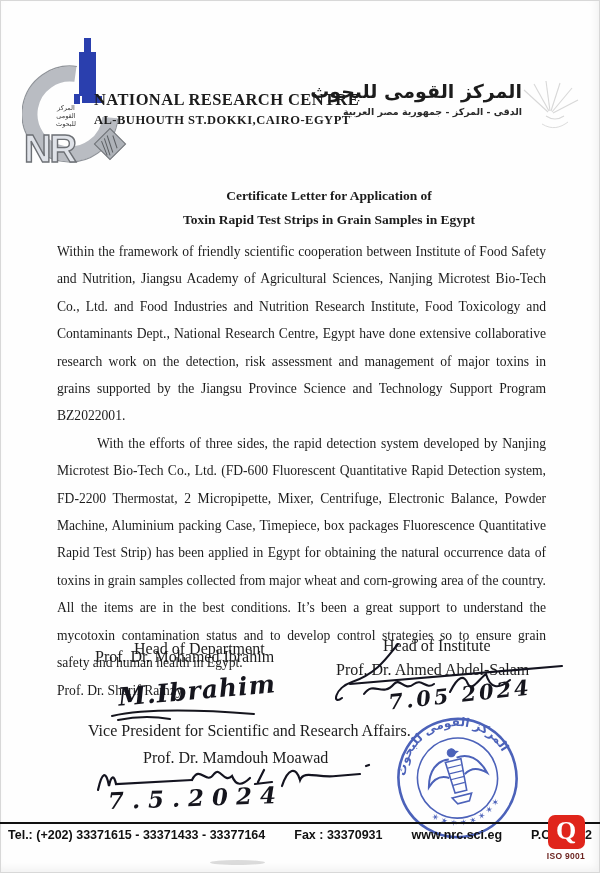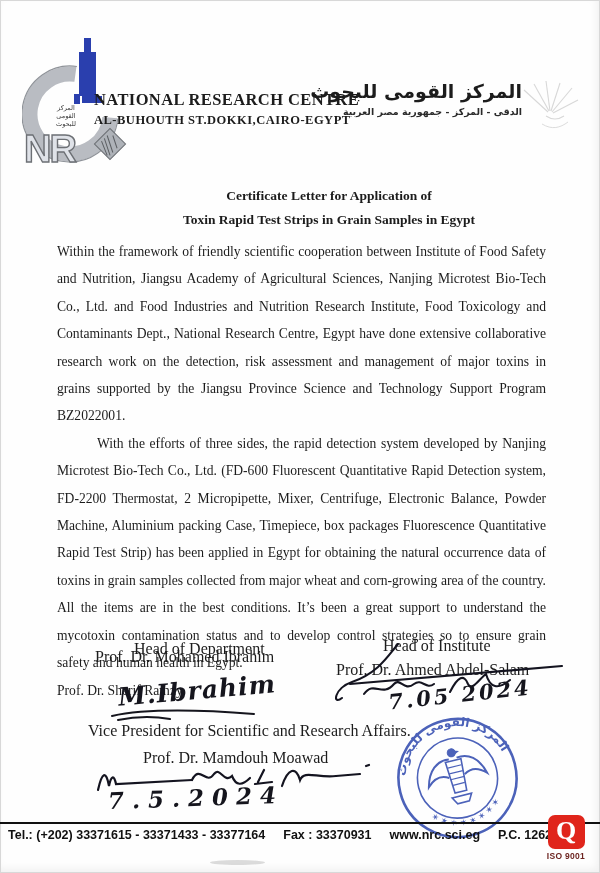--- a/index.html
+++ b/index.html
@@ -30,21 +30,21 @@
   .hand{font-family:"DejaVu Serif",serif;font-style:italic;font-weight:bold;color:#15151d;}
   .ibrahim-script{position:absolute;left:118px;top:676px;font-size:25px;transform:rotate(-5deg);letter-spacing:1px;}
   .ibrahim-underline{position:absolute;left:108px;top:706px;}
   .date-inst{position:absolute;left:388px;top:682px;font-size:21px;transform:rotate(-6deg);letter-spacing:3px;}
   .date-vp{position:absolute;left:108px;top:784px;font-size:23px;transform:rotate(-2deg);letter-spacing:8px;}
   .sigsvg{position:absolute;}
   
   .stamp{position:absolute;left:380px;top:700px;opacity:.92;transform:rotate(-14deg);}
   
   .footer-rule{position:absolute;left:0;top:822px;width:600px;height:2px;background:#111;}
-  .footer{position:absolute;left:8px;top:828px;width:540px;display:flex;gap:0;align-items:baseline;
+  .footer{position:absolute;left:8px;top:828px;width:540px;display:flex;gap:11px;align-items:baseline;
     font-family:"Liberation Sans",sans-serif;font-weight:bold;font-size:12.5px;white-space:nowrap;color:#111;}
   .footer span{margin-right:18px;}
   .iso{position:absolute;right:13px;top:815px;width:42px;text-align:center;}
   .iso-box{width:37px;height:34px;margin:0 auto;background:#e0251b;border-radius:7px;display:flex;align-items:center;justify-content:center;}
   .iso-q{color:#fff;font-family:"Liberation Serif",serif;font-weight:bold;font-size:26px;line-height:1;transform:translateY(-1px);}
   .iso-label{font-family:"Liberation Sans",sans-serif;font-weight:bold;font-size:8.5px;color:#6d2420;margin-top:2px;letter-spacing:.3px;}
   .smudge{position:absolute;left:210px;top:860px;width:55px;height:5px;background:#bdbdbd;border-radius:50%;opacity:.55;}
 </style>
 </head>
 <body>

